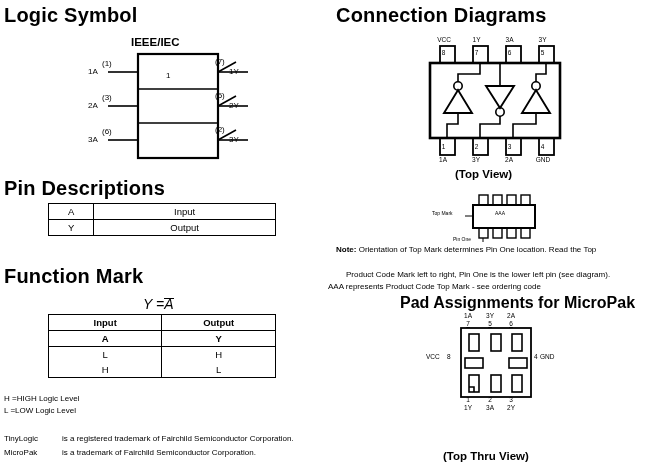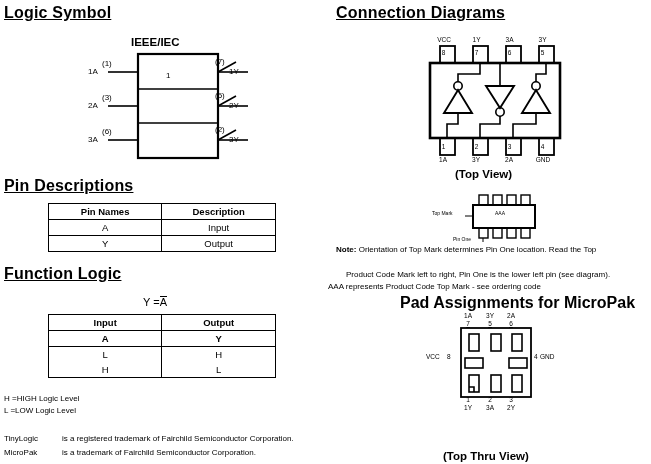--- a/index.html
+++ b/index.html
@@ -2,21 +2,21 @@
 <html><head>
 <meta charset="utf-8">
 <style>
   html,body{margin:0;padding:0;}
   body{
     width:651px;height:464px;background:#ffffff;
     font-family:"Liberation Sans", sans-serif;
     color:#000;overflow:hidden;position:relative;
   }
   .abs{position:absolute;}
-  .h1{font-size:16px;font-weight:bold;letter-spacing:.2px;text-decoration:underline;}
+  .h1{font-size:20px;font-weight:bold;letter-spacing:.2px;}
   .cap{font-size:11.5px;font-weight:bold;}
   .sm{font-size:8px;}
   .xs{font-size:6.5px;}
   .tbl{border-collapse:collapse;}
   .tbl td,.tbl th{
     border:1px solid #000;font-size:9.5px;text-align:center;
     font-weight:normal;padding:2px 0;
   }
   .tbl th{font-weight:bold;}
   .note{font-size:8px;line-height:11.5px;}
@@ -63,38 +63,34 @@
 <div class="abs sm" style="left:229px;top:67px;">1Y</div>
 <div class="abs sm" style="left:215px;top:91px;">(5)</div>
 <div class="abs sm" style="left:229px;top:101px;">2Y</div>
 <div class="abs sm" style="left:215px;top:125px;">(2)</div>
 <div class="abs sm" style="left:229px;top:135px;">3Y</div>
 
 <div class="abs h1" style="left:4px;top:177px;">Pin Descriptions</div>
 
 <table class="abs tbl" style="left:48px;top:203px;width:228px;">
   <tbody>
-      <tr>
-    <th style="width:114px;">Pin Names</th>
-    <th style="width:114px;">Description</th>
-  </tr>
   <tr>
     <td>A</td>
     <td>Input</td>
   </tr>
   <tr>
     <td>Y</td>
     <td>Output</td>
   </tr>
 </tbody>
   </table>
 
-<div class="abs h1" style="left:4px;top:265px;">Function Logic</div>
-
-<div class="abs" style="left:143px;top:296px;font-size:11px;">
+<div class="abs h1" style="left:4px;top:265px;">Function Mark</div>
+
+<div class="abs" style="left:143px;top:296px;font-size:14px;font-style:italic;">
   <span>Y =</span><span class="ovl">A</span>
 </div>
 
 <table class="abs tbl" style="left:48px;top:314px;width:228px;">
   <tbody>
       <tr>
     <th style="width:114px;">Input</th>
     <th style="width:114px;">Output</th>
   </tr>
   <tr>

